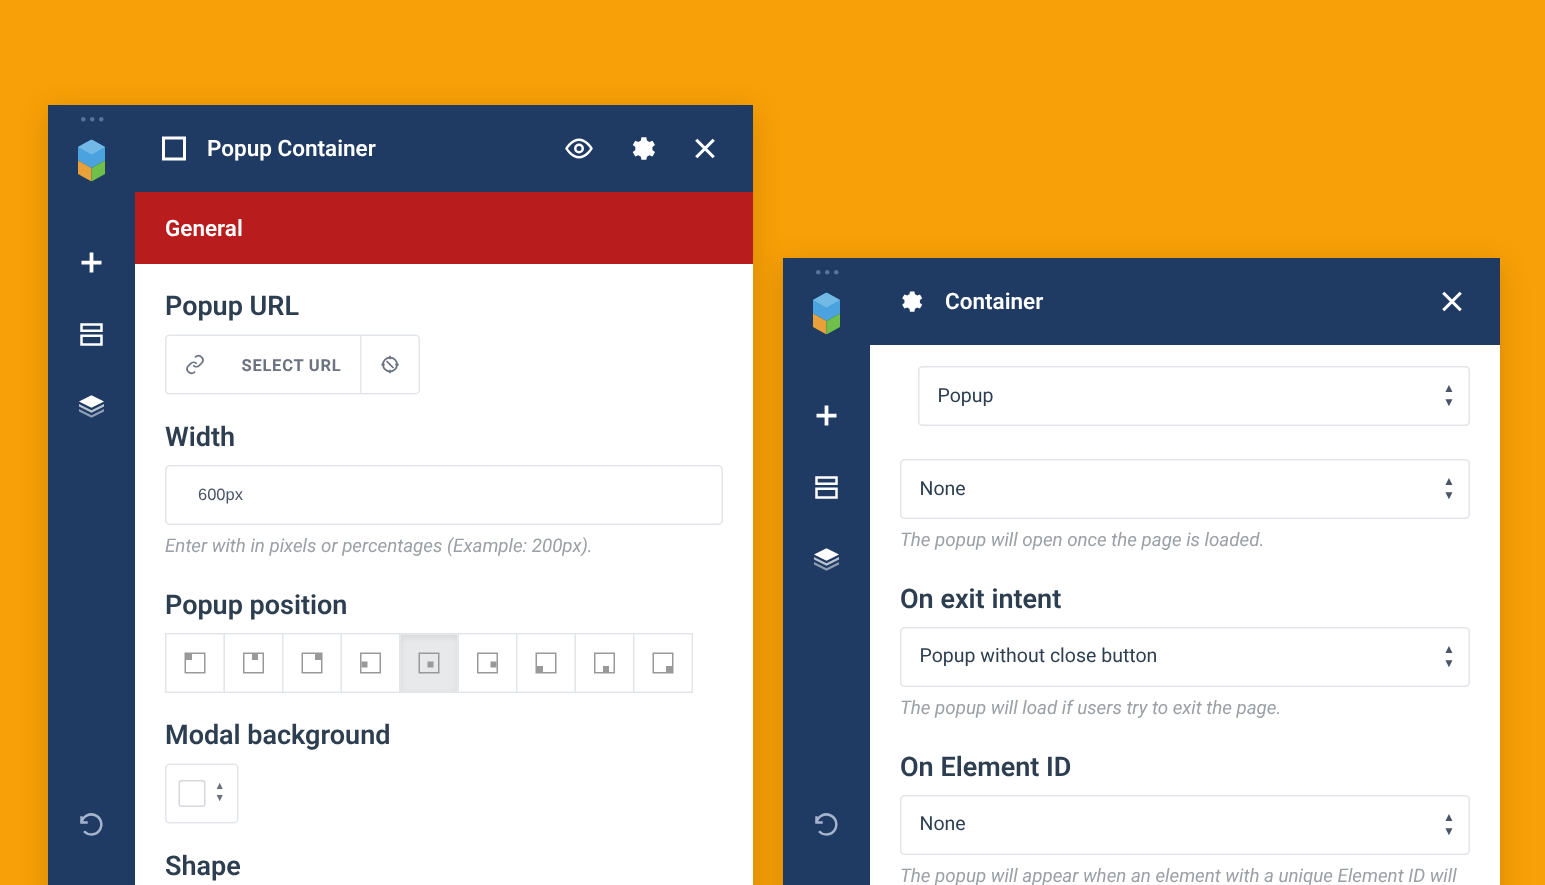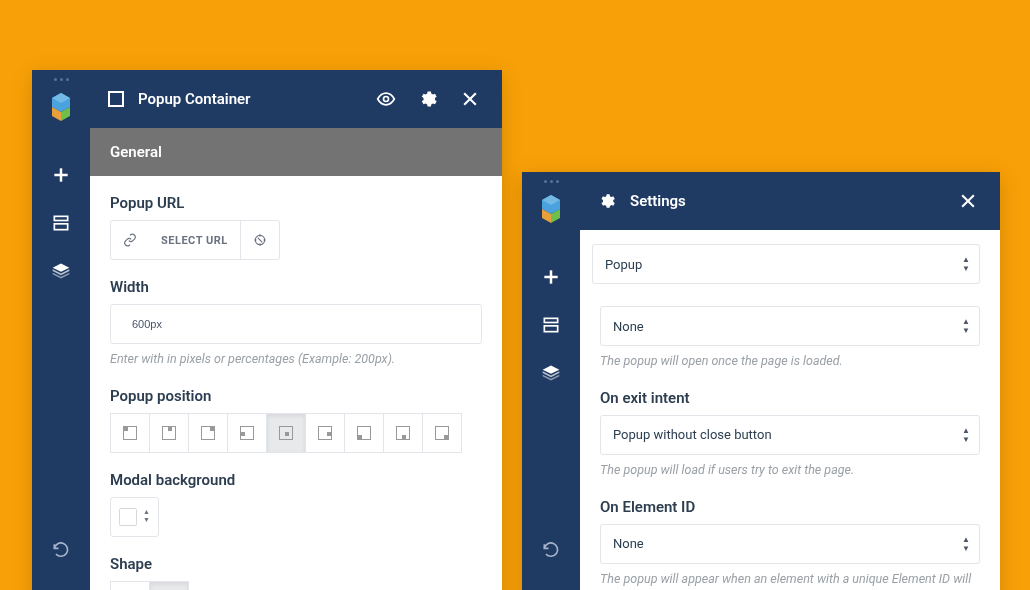--- a/index.html
+++ b/index.html
@@ -72,21 +72,21 @@
     .header-bar {
       background: #1f3b64;
       height: 58px;
       display: flex;
       align-items: center;
       padding: 0 18px;
       gap: 14px;
       color: #fff;
     }
     .header-bar.sub {
-      background: #737373;
+      background: #b91c1c;
       height: 48px;
       padding: 0 20px;
     }
     .header-title {
       font-size: 15px;
       font-weight: 600;
       flex: 1;
     }
     .header-icon {
       width: 28px;
@@ -105,21 +105,21 @@
     .body {
       padding: 18px 20px;
       overflow-y: auto;
       flex: 1;
       background: #fff;
     }
     .field {
       margin-bottom: 18px;
     }
     .field-label {
-      font-size: 15px;
+      font-size: 18px;
       font-weight: 600;
       color: #2c3e50;
       margin-bottom: 8px;
     }
     .help-text {
       font-size: 12.5px;
       color: #9aa0a6;
       font-style: italic;
       margin-top: 6px;
       line-height: 1.5;
@@ -250,21 +250,21 @@
       top: 50%;
       transform: translateY(-50%);
       display: flex;
       flex-direction: column;
       font-size: 8px;
       color: #4a5568;
       line-height: 1;
       gap: 1px;
     }
     .top-select-wrap {
-      padding: 14px 20px 4px 12px;
+      padding: 14px 20px 4px 32px;
     }
     .top-select .select-input {
       background: #fff;
     }
     .settings-header-icon {
       width: 18px;
       height: 18px;
     }
   </style>
 </head>
@@ -497,21 +497,21 @@
           <path d="M20 10 A8 8 0 1 0 18 17"></path>
         </svg>
     </div>
   </div>
 
   <div class="content">
     <div class="header-bar">
       <svg class="settings-header-icon" viewBox="0 0 24 24" fill="#fff">
           <path d="M12 8a4 4 0 100 8 4 4 0 000-8zm8.4 4a6.5 6.5 0 00-.1-1.2l2.1-1.6-2-3.5-2.5 1a6.6 6.6 0 00-2-1.2L15.5 3h-4l-.4 2.5a6.6 6.6 0 00-2 1.2l-2.5-1-2 3.5 2.1 1.6a6.5 6.5 0 000 2.4L4.6 14.8l2 3.5 2.5-1a6.6 6.6 0 002 1.2l.4 2.5h4l.4-2.5a6.6 6.6 0 002-1.2l2.5 1 2-3.5-2.1-1.6c.1-.4.1-.8.1-1.2z"></path>
         </svg>
-      <div class="header-title">Settings</div>
+      <div class="header-title">Container</div>
       <div class="header-icon">
         <svg viewBox="0 0 24 24" fill="none" stroke="#fff" stroke-width="2.5">
             <line x1="5" y1="5" x2="19" y2="19"></line>
             <line x1="19" y1="5" x2="5" y2="19"></line>
           </svg>
       </div>
     </div>
 
     <div class="top-select-wrap top-select">
       <div class="select-wrap">

